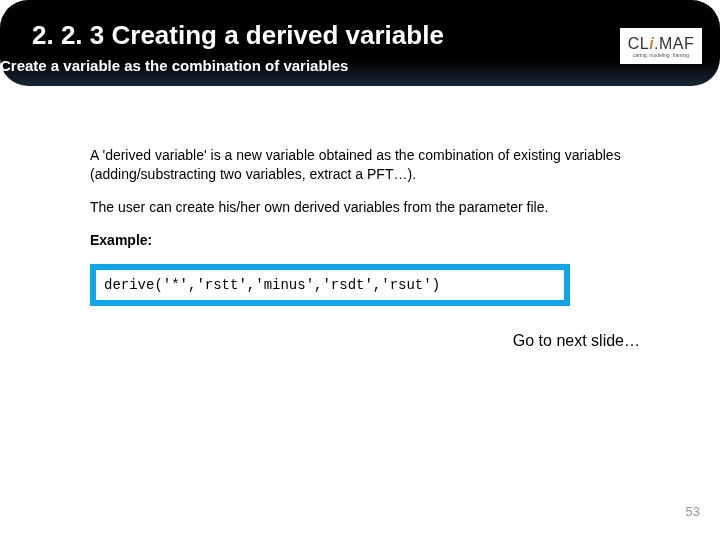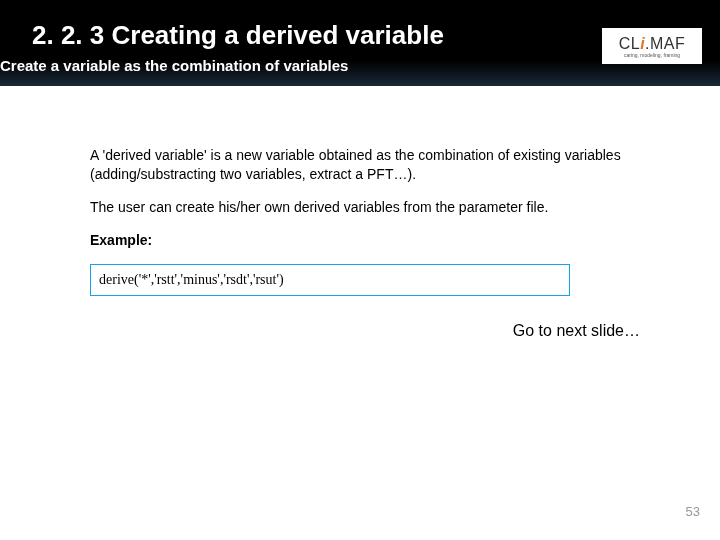--- a/index.html
+++ b/index.html
@@ -9,37 +9,38 @@
     font-family: Arial, Helvetica, sans-serif;
     background: #fff;
     position: relative;
     overflow: hidden;
   }
   .header {
     background: linear-gradient(to bottom, #000000 0%, #000000 70%, #1a2838 100%);
     color: #fff;
     padding: 20px 18px 12px 0;
     position: relative;
+    border-radius: 28px;
   }
   .title {
     font-size: 26px;
     font-weight: bold;
     color: #fff;
     margin: 0 0 6px 32px;
   }
   .subtitle {
     font-size: 15px;
     font-weight: bold;
     color: #fff;
   }
   .logo {
     position: absolute;
     top: 28px;
     right: 18px;
-    width: 100px;
+    width: 82px;
     height: 36px;
     background: #fff;
     display: flex;
     flex-direction: column;
     align-items: center;
     justify-content: center;
     font-family: Arial, sans-serif;
   }
   .logo-main {
     font-size: 16px;
@@ -55,23 +56,23 @@
   }
   .content {
     padding: 60px 70px 0 90px;
     font-size: 14px;
     color: #000;
     line-height: 1.35;
   }
   .content p { margin-bottom: 14px; }
   .example-label { font-weight: bold; margin-bottom: 6px; }
   .code-box {
-    border: 1px solid #0ea5e9;
+    border: 6px solid #0ea5e9;
     padding: 6px 8px;
-    font-family: Liberation Serif, serif;
+    font-family: Liberation Mono, monospace;
     font-size: 14px;
     margin-bottom: 14px;
     display: inline-block;
     min-width: 480px;
   }
   .next {
     text-align: right;
     font-size: 16px;
     margin-top: 10px;
     padding-right: 10px;

